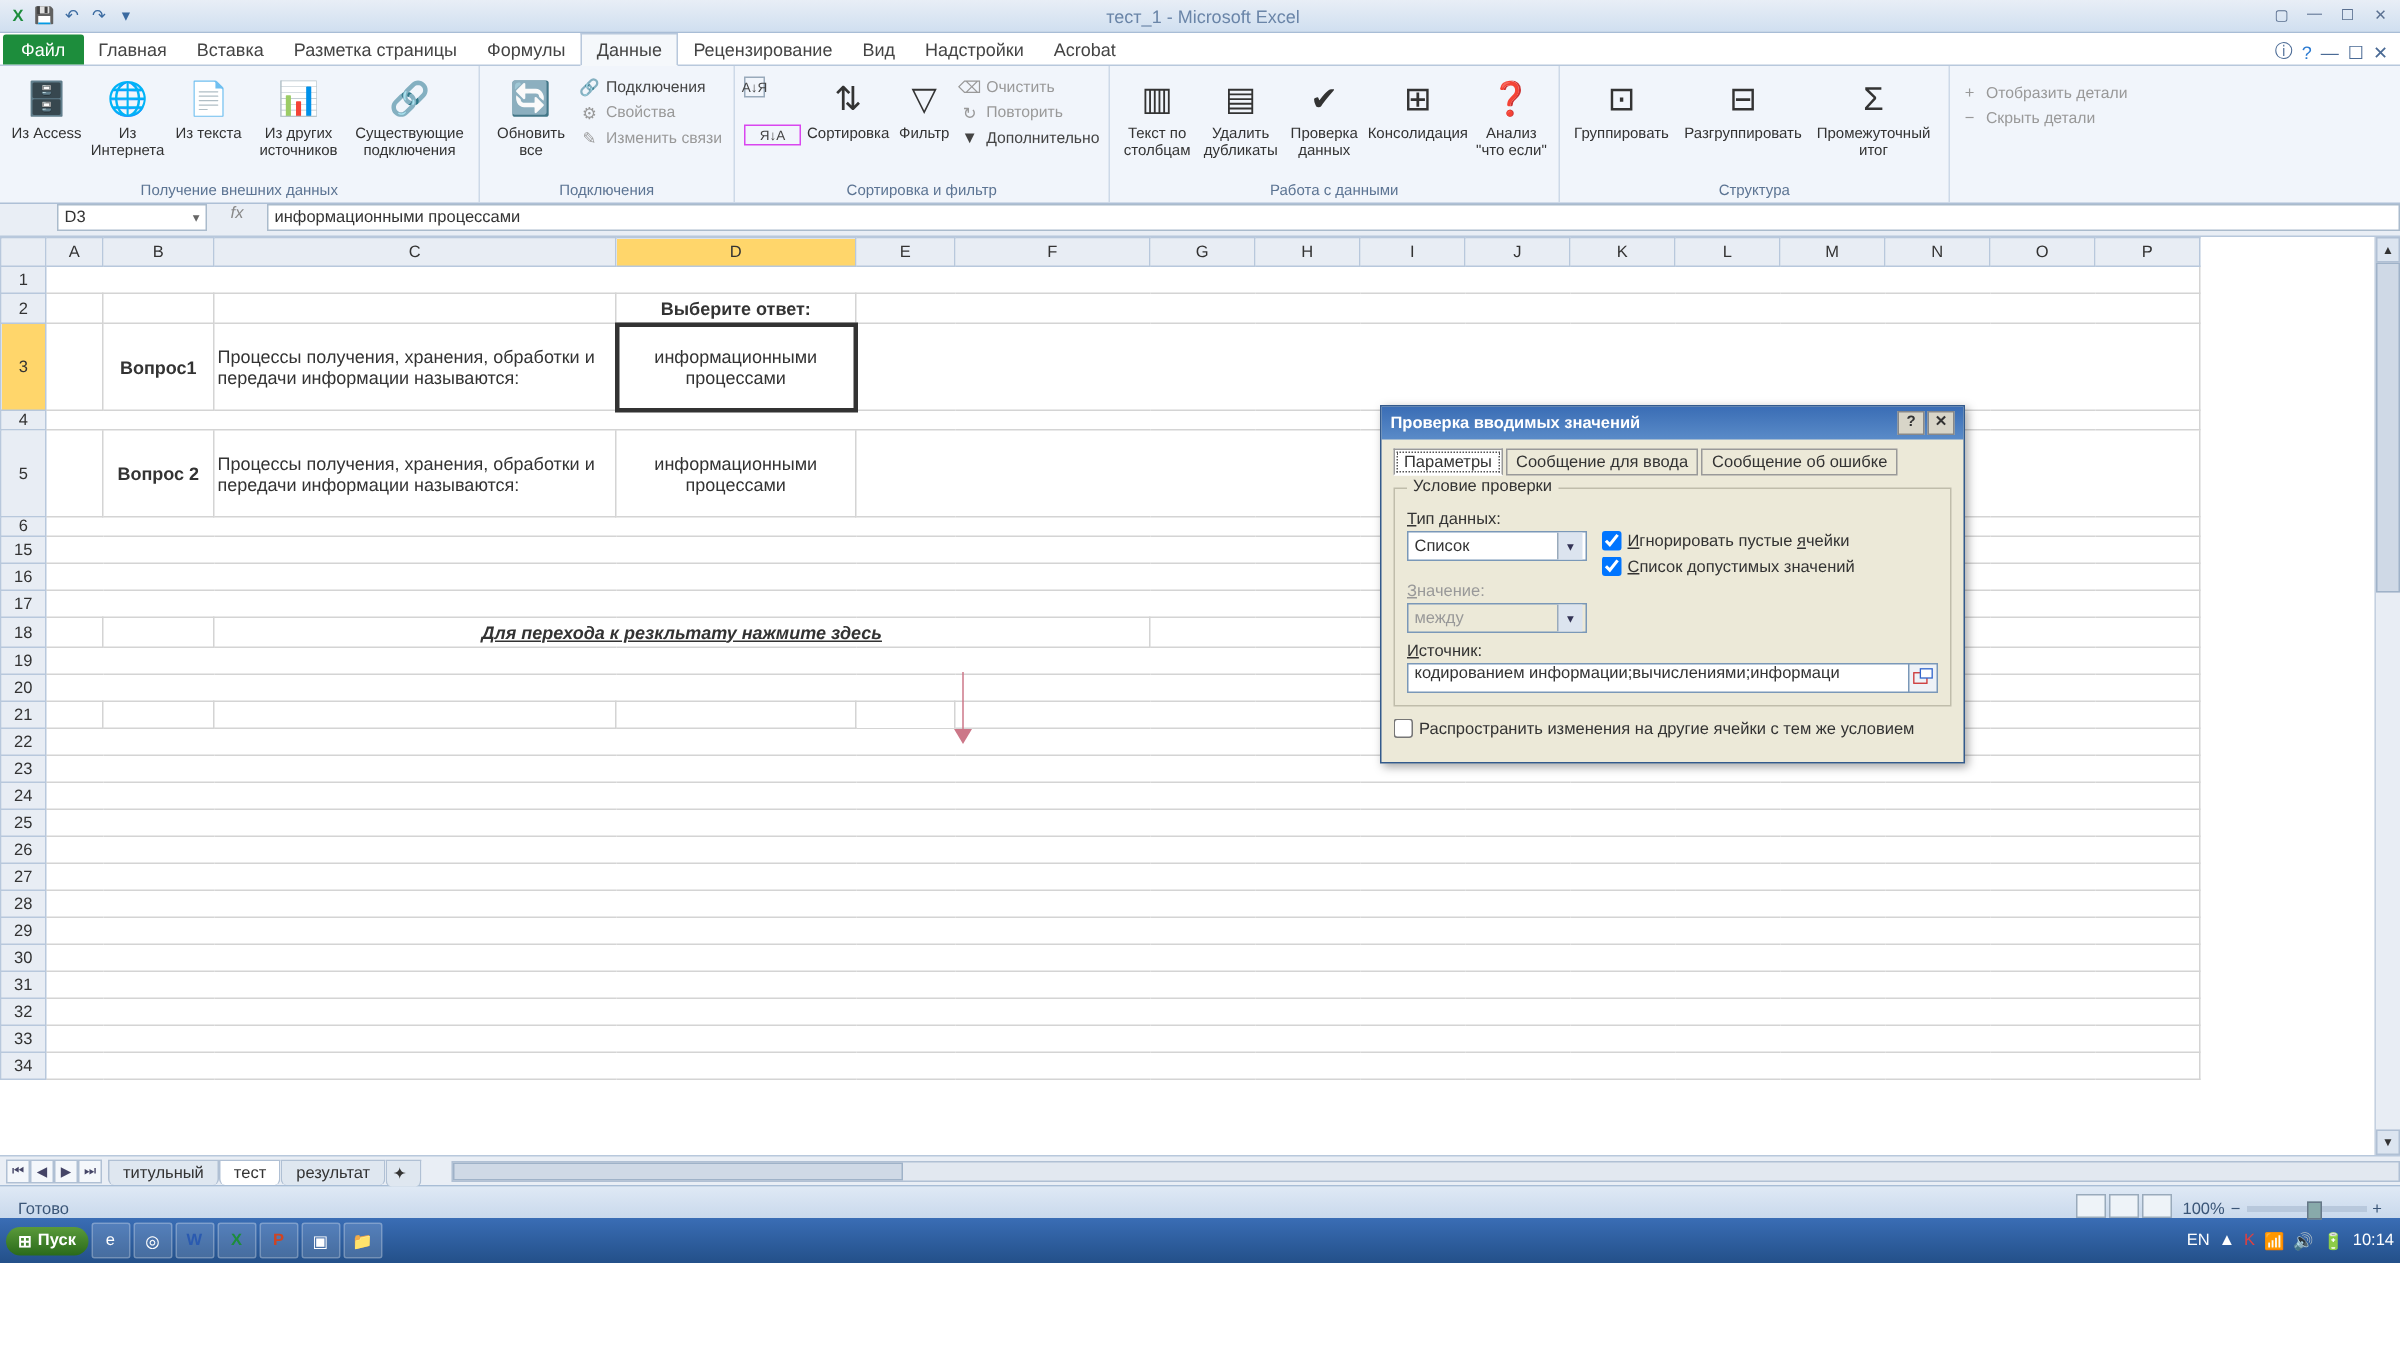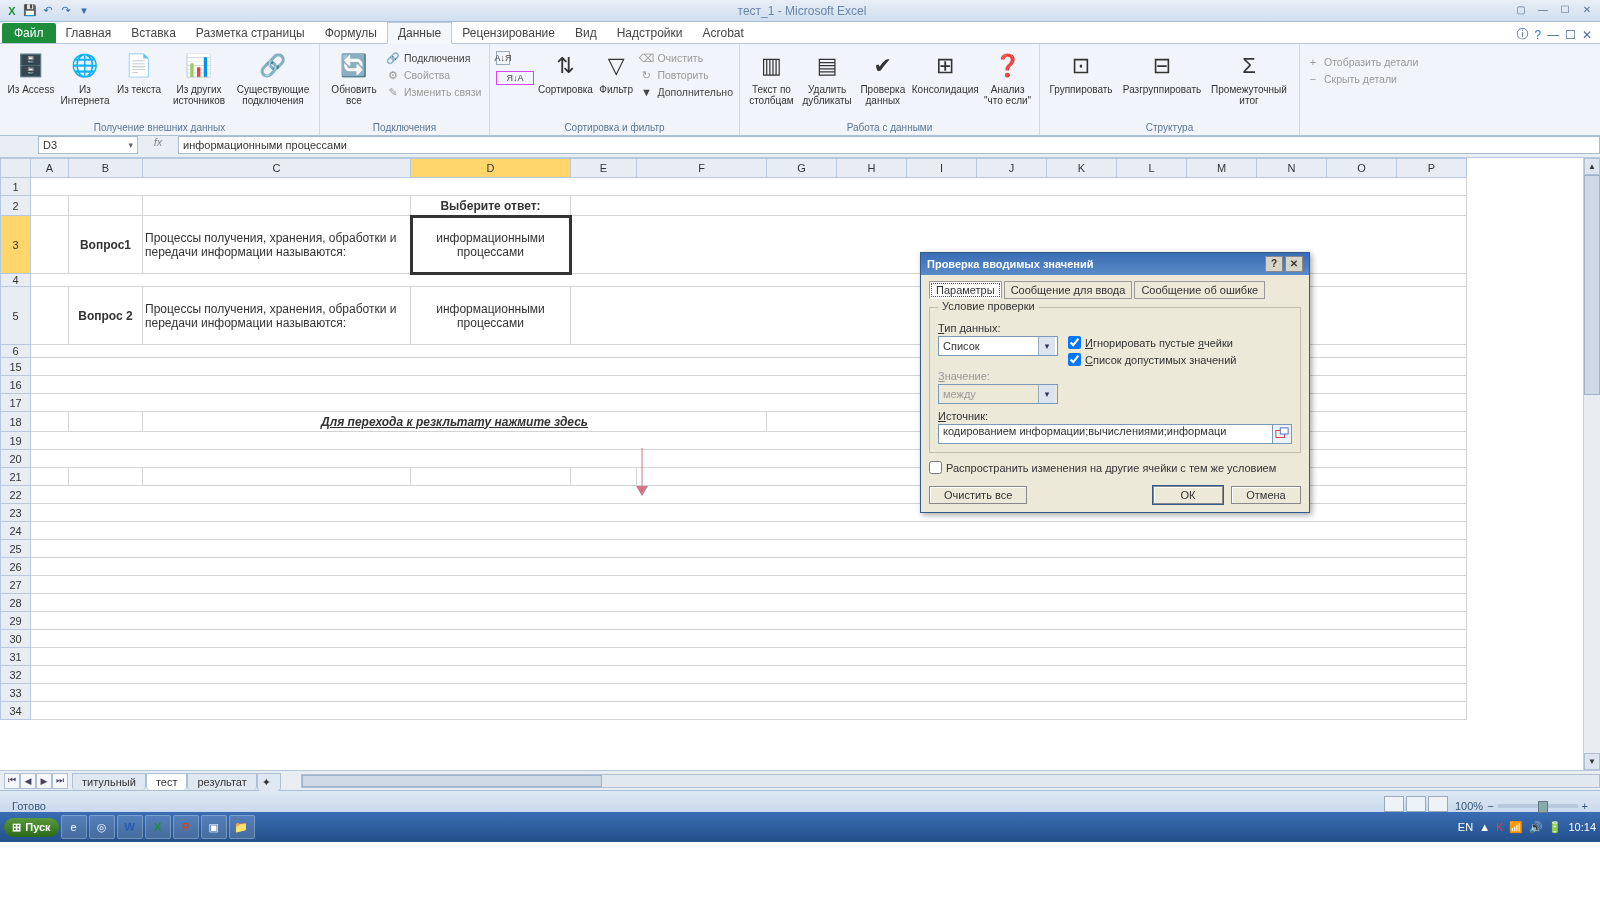--- a/index.html
+++ b/index.html
@@ -58,21 +58,21 @@
 .statusbar .spacer{flex:1;}
 .viewbtn { width:20px; height:16px; border:1px solid #9ab; margin:0 1px; background:#eef3f8;}
 .zoom { display:flex; align-items:center; gap:4px; margin-left:6px;}
 .zoom-track{ width:80px; height:4px; background:#b8c8dc; position:relative;}
 .zoom-track::before{content:""; position:absolute; left:50%; top:-3px; width:8px; height:10px; background:#8aa; border:1px solid #678;}
 .taskbar { height:30px; background:linear-gradient(#3a6db5,#235089); display:flex; align-items:center; padding:0 4px; gap:2px; color:#fff; font-size:11px;}
 .startbtn { background:linear-gradient(#5a9a3a,#2a6a1a); border-radius:10px; padding:3px 8px; font-weight:bold; font-size:11px; display:flex; align-items:center; gap:4px;}
 .tbtn { width:26px; height:24px; background:rgba(255,255,255,.15); border:1px solid rgba(255,255,255,.25); border-radius:2px; display:flex; align-items:center; justify-content:center;}
 .tray { margin-left:auto; display:flex; align-items:center; gap:6px; font-size:11px;}
 
-.dialog { position:absolute; left:920px; top:252px; width:390px; background:#ece9d8; border:1px solid #335a8c; box-shadow:2px 2px 6px rgba(0,0,0,.35); font-size:11px;}
+.dialog { position:absolute; left:920px; top:270px; width:390px; background:#ece9d8; border:1px solid #335a8c; box-shadow:2px 2px 6px rgba(0,0,0,.35); font-size:11px;}
 .dlg-title { background:linear-gradient(#3a6db5,#5a8bc8); color:#fff; padding:3px 6px; display:flex; align-items:center; font-size:11px; font-weight:bold;}
 .dlg-title .dbtn { width:18px; height:16px; background:#d8d5c8; color:#333; border:1px solid #888; margin-left:2px; text-align:center; font-size:10px; line-height:14px;}
 .dlg-body { padding:6px 8px 8px; }
 .dlg-tabs { display:flex; gap:2px; margin-bottom:8px;}
 .dlg-tab { border:1px solid #999; background:#ece9d8; padding:2px 6px; font-size:11px;}
 .dlg-tab.active { background:#fff; border-bottom:1px solid #fff; position:relative; font-weight:normal; outline:1px dotted #555; outline-offset:-3px;}
 .dlg-frame { border:1px solid #c0bdab; padding:10px 8px 8px; position:relative; margin-bottom:8px;}
 .dlg-row { display:flex; align-items:center; gap:10px; margin:4px 0;}
 .dlg-col { display:flex; flex-direction:column; gap:2px;}
 .dlg-label { font-size:11px; }
@@ -179,21 +179,21 @@
         <div class="smallrow dim">
             <span class="sic">✎</span>
             <span>Изменить связи</span>
           </div>
       </div>
     </div>
     <div class="rgroup-label">Подключения</div>
   </div>
   <div class="rgroup" style="width:250px">
     <div class="rgroup-content">
-      <div class="stack" style="gap:4px">
+      <div class="stack" style="gap:16px">
         <div class="smallrow">
             <span class="sic" style="border:1px solid #9ab;padding:1px 2px;font-size:9px">А↓Я</span>
           </div>
         <div class="smallrow">
             <span class="sic" style="border:1px solid #d946ef;padding:1px 18px;font-size:9px">Я↓А</span>
           </div>
       </div>
       <div class="bigbtn" style="width:60px">
           <div class="ic">⇅</div>
           <span>Сортировка</span>
@@ -568,19 +568,14 @@
                 <rect x="6" y="1" width="9" height="7" fill="#fff" stroke="#36c"></rect>
               </svg>
             </div>
         </div>
       </div>
     </div>
     <label class="dlg-check" style="margin:4px 0 8px">
         <input type="checkbox" style="">
         <span>Распространить изменения на другие ячейки с тем же условием</span>
       </label>
-    <div class="dlg-buttons">
-      <div class="dbtn2 left">Очистить все</div>
-      <div class="dbtn2 primary">ОК</div>
-      <div class="dbtn2">Отмена</div>
-    </div>
   </div>
 </div>
 
 </body></html>

